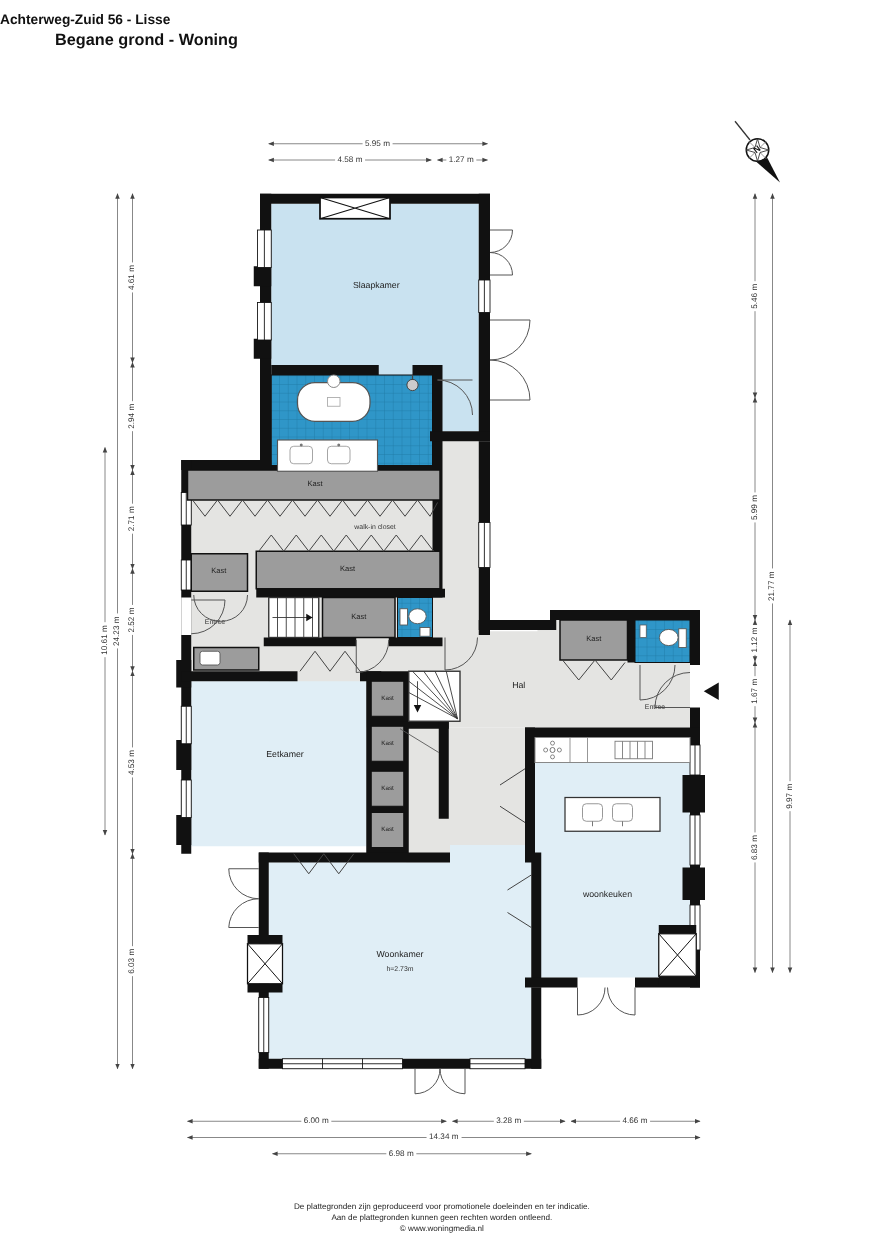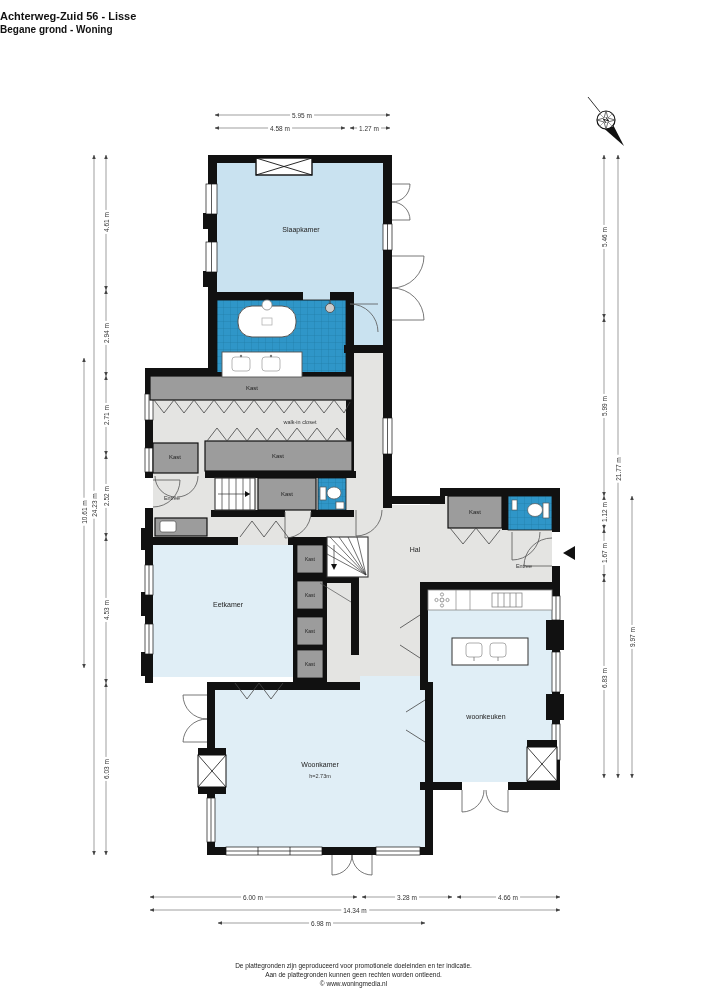--- a/index.html
+++ b/index.html
@@ -1,21 +1,21 @@
 <!DOCTYPE html>
 <html><head>
 <meta charset="utf-8">
 <style>
   html,body{margin:0;padding:0;background:#fff;}
   #canvas{position:relative;width:707px;height:1000px;background:#fff;overflow:hidden;
           font-family:"Liberation Sans",sans-serif;color:#111;}
   #plan-svg{position:absolute;left:0;top:0;}
   .title-wrap{position:absolute;left:0;top:10px;width:707px;text-align:left;line-height:1.25;}
   .title{font-size:11px;font-weight:bold;}
-  .subtitle{font-size:10px;font-weight:bold;}
+  .subtitle{font-size:13px;font-weight:bold;padding-left:44px;}
   .lbl{position:absolute;transform:translate(-50%,-50%);font-size:7px;color:#222;white-space:nowrap;}
   .k{font-size:6px;}
   .kk{font-size:5px;}
   .tiny{font-size:5.5px;color:#333;}
   .dim{position:absolute;transform:translate(-50%,-50%);font-size:6.5px;color:#333;background:#fff;
        padding:0 2px;white-space:nowrap;}
   .dimv{position:absolute;transform:translate(-50%,-50%) rotate(-90deg);font-size:6.5px;color:#333;
         background:#fff;padding:0 2px;white-space:nowrap;}
   .compass-n{position:absolute;transform:translate(-50%,-50%) rotate(-38deg);font-size:7px;font-weight:bold;color:#111;}
   .footer{position:absolute;left:0;top:962px;width:707px;text-align:center;font-size:6.5px;

